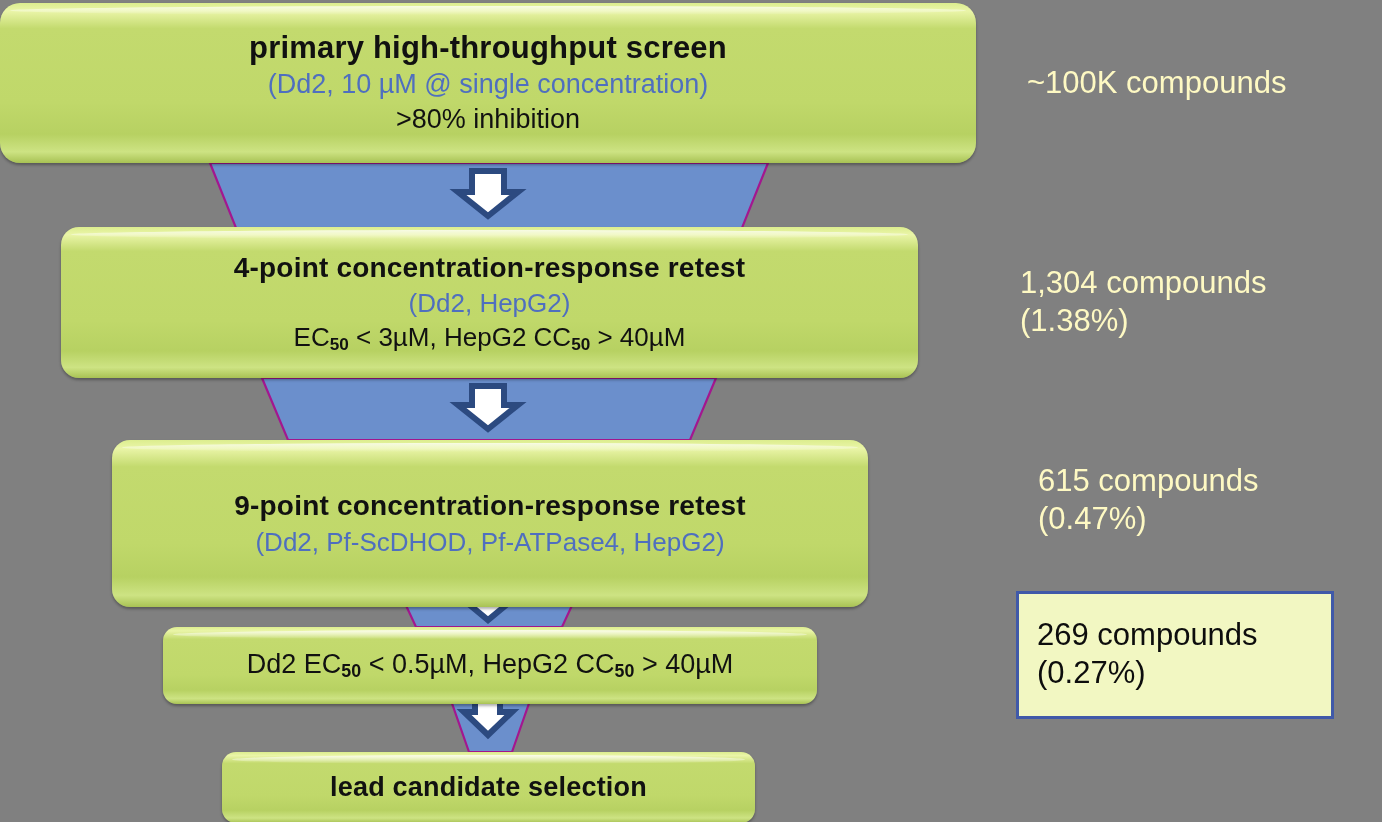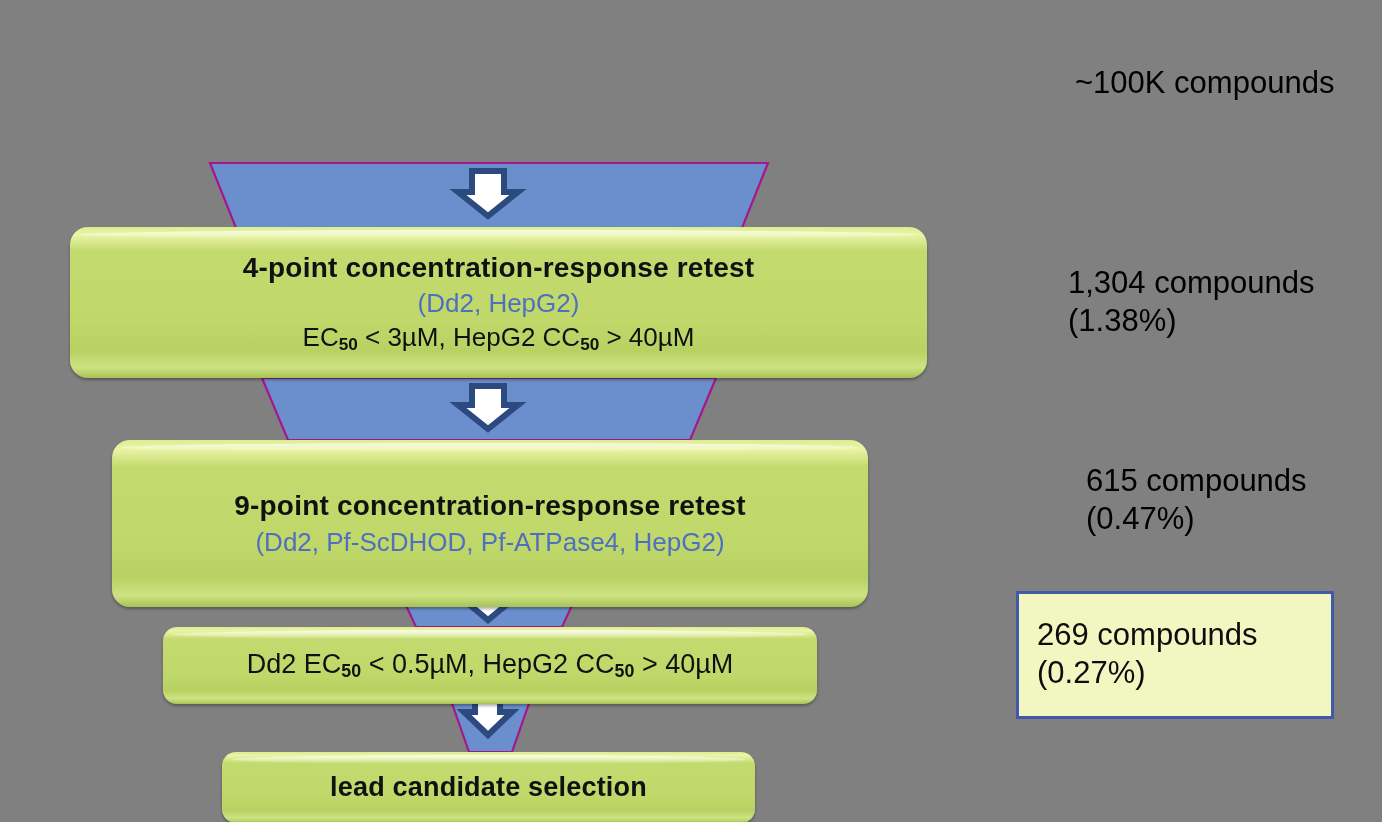--- a/index.html
+++ b/index.html
@@ -87,21 +87,21 @@
   #box-1 {
     left: 0px; top: 3px; width: 976px; height: 160px;
     border-radius: 20px;
   }
   #box-1 .title { font-size: 31px; }
   #box-1 .sub   { font-size: 27px; margin-top: 3px; }
   #box-1 .detail{ font-size: 27px; margin-top: 3px; }
 
   
   #box-2 {
-    left: 61px; top: 227px; width: 857px; height: 151px; margin-left: 9px;
+    left: 61px; top: 227px; width: 857px; height: 151px;
   }
   #box-2 .title { font-size: 28px; }
   #box-2 .sub   { font-size: 26px; margin-top: 4px; }
   #box-2 .detail{ font-size: 26px; margin-top: 4px; }
 
   
   #box-3 {
     left: 112px; top: 440px; width: 756px; height: 167px;
   }
   #box-3 .title { font-size: 28px; }
@@ -117,25 +117,24 @@
   
   #box-5 {
     left: 222px; top: 752px; width: 533px; height: 71px;
     border-radius: 14px;
   }
   #box-5 .title { font-size: 27px; }
 
   
   .annot {
     position: absolute;
-    color: #000000;
+    color: #fef9c3;
     font-size: 31px;
     line-height: 1.24;
     white-space: pre-line;
-    margin-left: 48px;
   }
   #annot-1 { left: 1027px; top: 64px; }
   #annot-2 { left: 1020px; top: 264px; }
   #annot-3 { left: 1038px; top: 462px; }
 
   
   #callout {
     position: absolute;
     left: 1016px; top: 591px;
     width: 318px; height: 128px;
@@ -186,20 +185,25 @@
 
     <g>
       <polygon points="473,578 503,578 503,596 517,596 488,620 459,596 473,596" fill="#ffffff" stroke="#2c4a80" stroke-width="6" stroke-linejoin="miter"></polygon>
     </g>
 
     <g>
       <polygon points="475,696 500,696 500,712 512,712 488,735 464,712 475,712" fill="#ffffff" stroke="#2c4a80" stroke-width="6" stroke-linejoin="miter"></polygon>
     </g>
   </svg>
 
+  <div class="stage-box" id="box-1">
+    <div class="line title">primary high-throughput screen</div>
+    <div class="line sub">(Dd2, 10 µM @ single concentration)</div>
+    <div class="line detail">&gt;80% inhibition</div>
+  </div>
 
   <div class="stage-box" id="box-2">
     <div class="line title">4-point concentration-response retest</div>
     <div class="line sub">(Dd2, HepG2)</div>
     <div class="line detail">
       <span>EC</span><sub>50</sub><span> &lt; 3µM, HepG2 CC</span><sub>50</sub><span> &gt; 40µM</span>
     </div>
   </div>
 
   <div class="stage-box" id="box-3">

